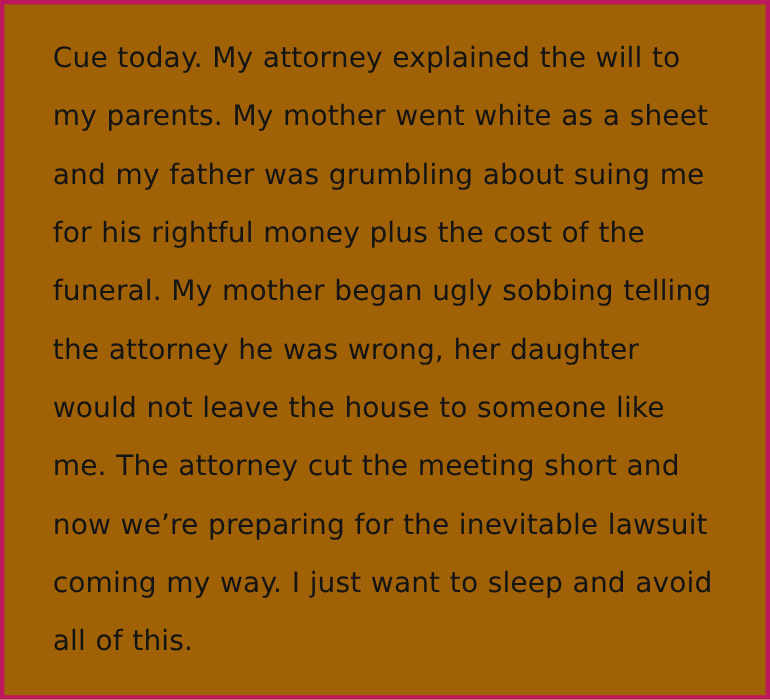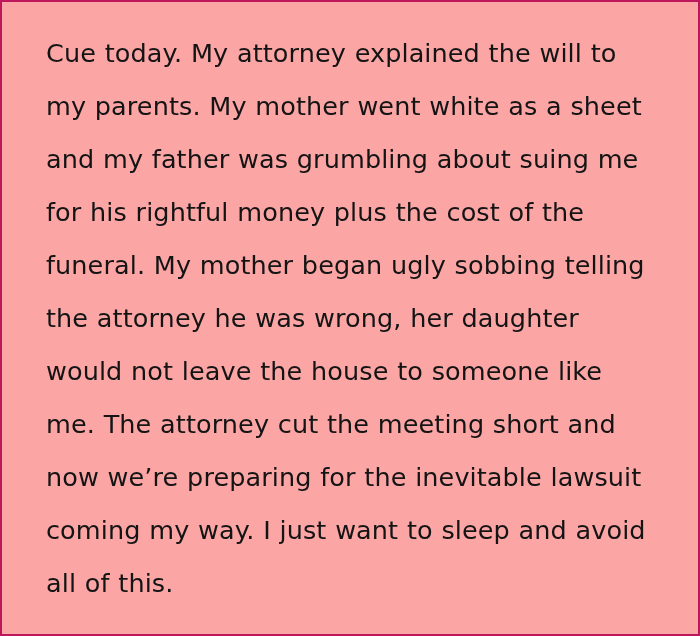--- a/index.html
+++ b/index.html
@@ -9,22 +9,22 @@
   }
   body {
     width: 700px;
     height: 636px;
     font-family: "Liberation Sans", sans-serif;
   }
   .card {
     box-sizing: border-box;
     width: 700px;
     height: 636px;
-    background: #fca5a5;
-    border: 2px solid #be185d;
+    background: #a16207;
+    border: 4px solid #be185d;
     padding: 28px 44px 28px 44px;
     display: flex;
     align-items: center;
   }
   .story-text {
     font-family: "DejaVu Sans", sans-serif;
     font-size: 25.5px;
     line-height: 53px;
     color: #141414;
     letter-spacing: 0.1px;

